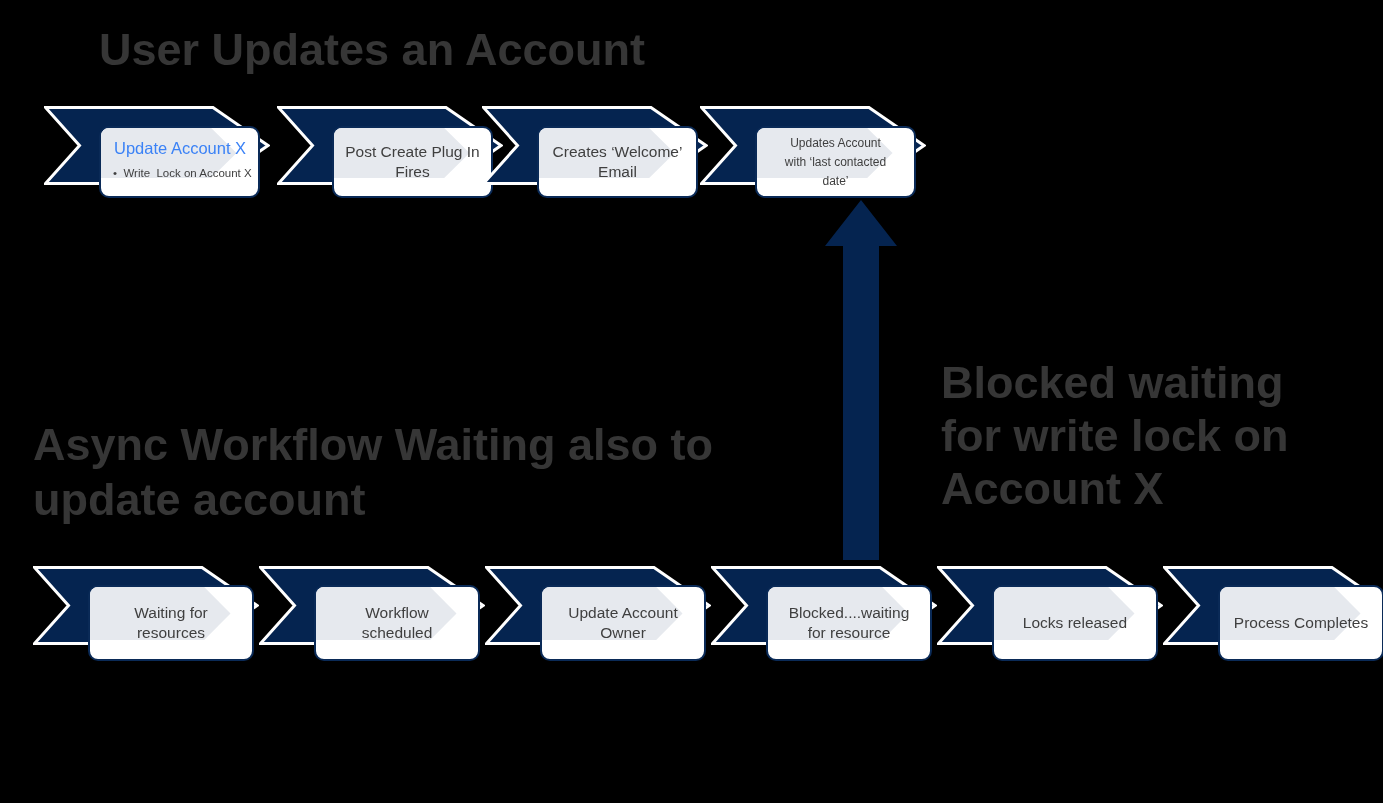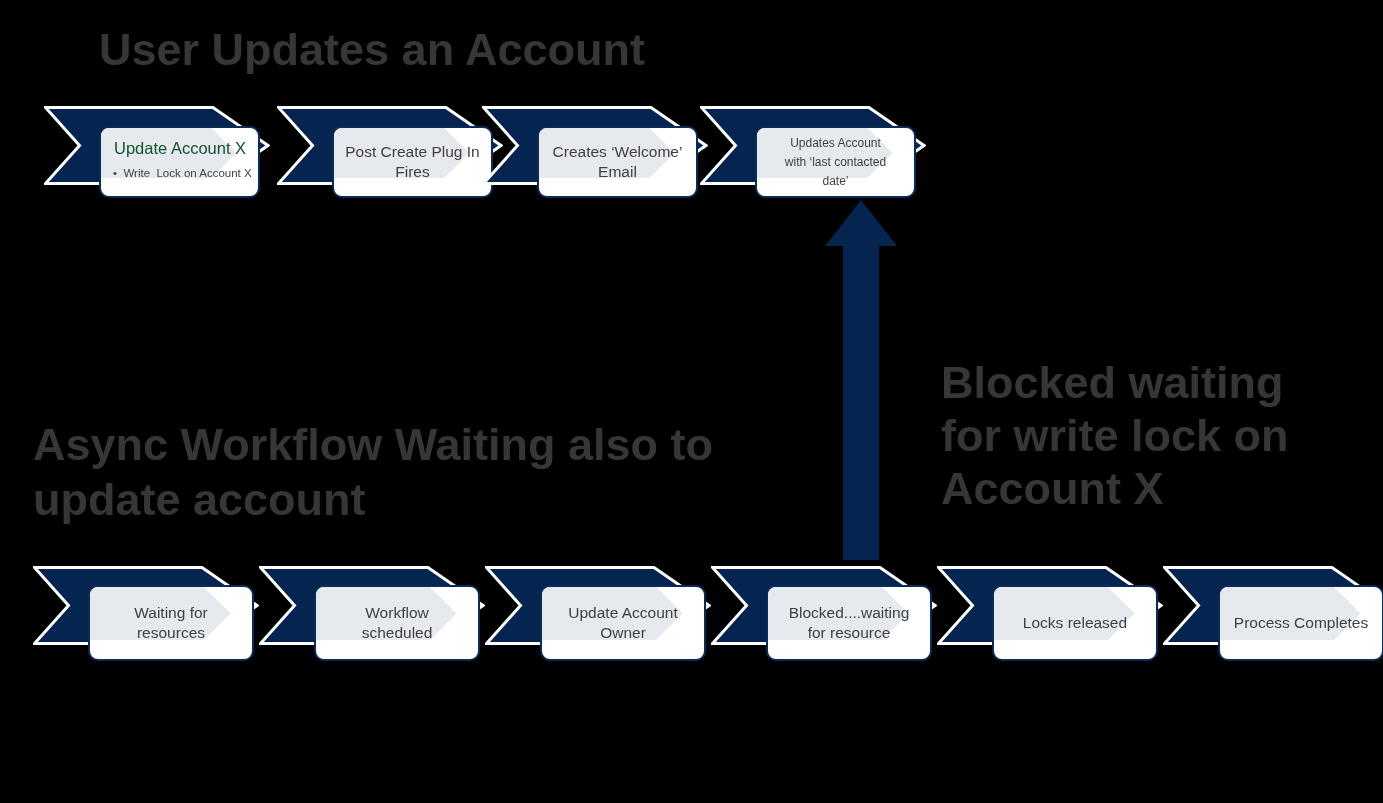--- a/index.html
+++ b/index.html
@@ -21,21 +21,21 @@
   .chev{position:absolute;left:0;top:0;width:226px;height:79px;display:block;}
   .card{position:absolute;left:55px;top:20px;width:161px;height:72px;
         box-sizing:border-box;background:#ffffff;border:2.5px solid #0A2A57;
         border-radius:10px;overflow:hidden;}
   .row-bottom .card{top:19px;width:166px;height:76px;}
   .graychev{position:absolute;left:0;top:0;width:100%;height:100%;display:block;}
   .card-text{position:absolute;left:2px;right:2px;top:0;bottom:0;
              display:flex;align-items:center;justify-content:center;
              text-align:center;color:#3F3F3F;font-size:15.5px;line-height:20px;
              white-space:pre-line;}
-  .card-title{position:absolute;left:13px;top:10px;color:#14532d;
+  .card-title{position:absolute;left:13px;top:10px;color:#3b82f6;
               font-size:16.5px;line-height:20px;}
   .card-bullet{position:absolute;left:12px;top:38px;color:#3F3F3F;
                font-size:11.5px;line-height:14px;white-space:pre-wrap;}
 
   
   #block-arrow{position:absolute;left:820px;top:196px;width:80px;height:368px;}
 </style>
 </head>
 <body>
 

